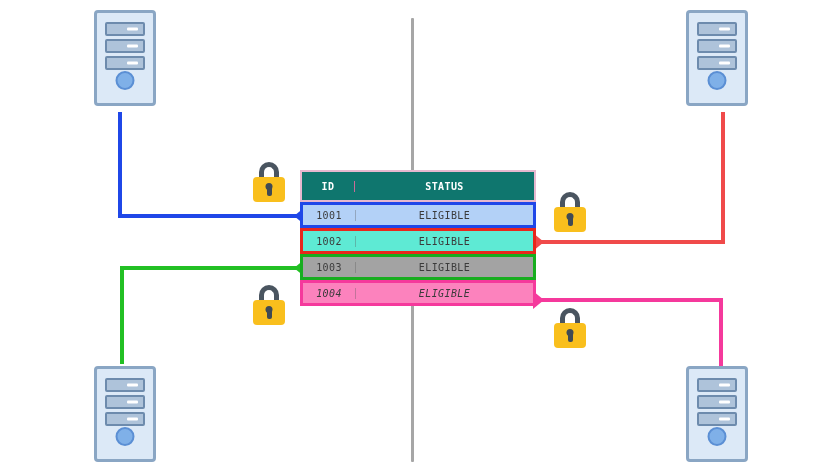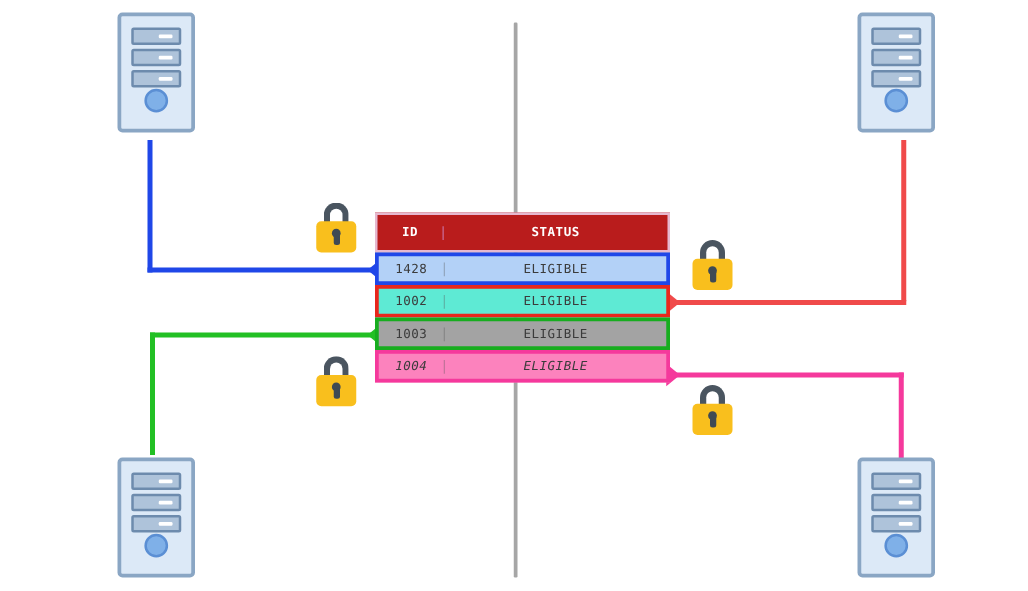--- a/index.html
+++ b/index.html
@@ -98,21 +98,21 @@
   }
   .tbl-row {
     position: relative;
     display: flex;
     box-sizing: border-box;
     height: 26px;
     align-items: center;
   }
   .tbl-head {
     height: 32px;
-    background: #b91c1c;
+    background: #0f766e;
     color: #ffffff;
     border: 2px solid #e6b8cf;
     box-sizing: border-box;
   }
   .cell-id {
     width: 52px;
     text-align: center;
     font-size: 10px;
     letter-spacing: 0.4px;
     flex: 0 0 52px;
@@ -248,21 +248,21 @@
   </div>
 
   <div class="tbl">
 
     <div class="tbl-row tbl-head">
       <div class="cell-id">ID</div>
       <div class="cell-status">STATUS</div>
     </div>
 
     <div class="tbl-row data-row" style="background:#b3d1f7; border-color:#1f47e8;">
-      <div class="cell-id">1428</div>
+      <div class="cell-id">1001</div>
       <div class="cell-status">ELIGIBLE</div>
     </div>
 
     <div class="tbl-row data-row" style="background:#5eead4; border-color:#e8271c;">
       <div class="cell-id">1002</div>
       <div class="cell-status">ELIGIBLE</div>
     </div>
 
     <div class="tbl-row data-row" style="background:#a3a3a3; border-color:#17ad1f;">
       <div class="cell-id">1003</div>

